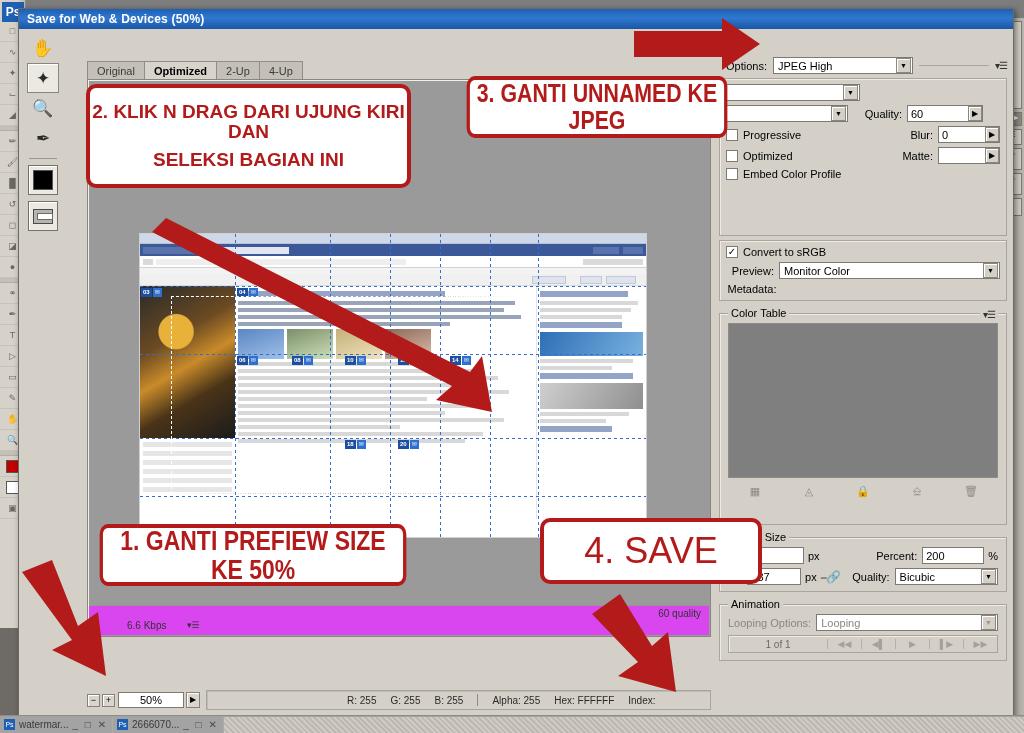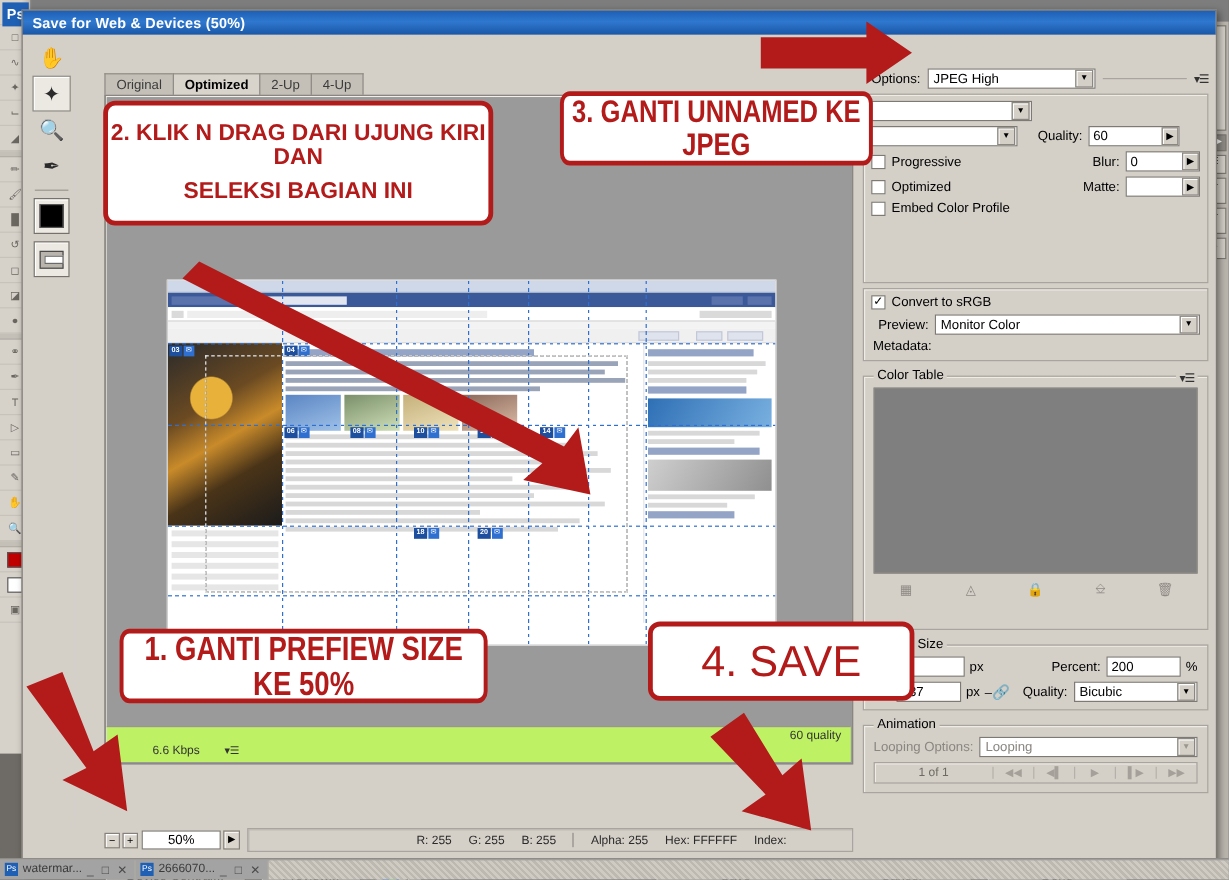--- a/index.html
+++ b/index.html
@@ -141,21 +141,21 @@
   .slice-badge b { background:#1d4f9e; padding:0 2px; height:9px; line-height:9px;
     font-weight:bold; }
   .slice-badge i { background:#2f6fd0; padding:0 2px; height:9px; line-height:9px;
     font-style:normal; margin-left:1px; }
   #marquee {
     position:absolute; left:82px; top:215px; width:352px; height:198px;
     border:1px dashed #000; outline:1px dashed #fff; outline-offset:-1px;
   }
   #preview-status {
     position:absolute; left:1px; bottom:1px; width:620px; height:30px;
-    background:#bef264; border-top:1px solid #9a968f;
+    background:#d946ef; border-top:1px solid #9a968f;
   }
   #kbps { position:absolute; left:38px; top:14px; font-size:10px; color:#333; }
   #kbps-menu { position:absolute; left:98px; top:14px; font-size:9px; color:#333; }
   #quality-lbl { position:absolute; right:8px; top:2px; font-size:10px; color:#333; }
 
   
   #zoombar { position:absolute; left:68px; top:660px; width:624px; height:22px; display:flex;
     align-items:center; gap:0; }
   .zb-btn { width:13px;height:13px;border:1px solid #86827b;background:#d9d5cd;
     font-size:9px;line-height:11px;text-align:center;box-shadow:inset 1px 1px 0 #fff; }

